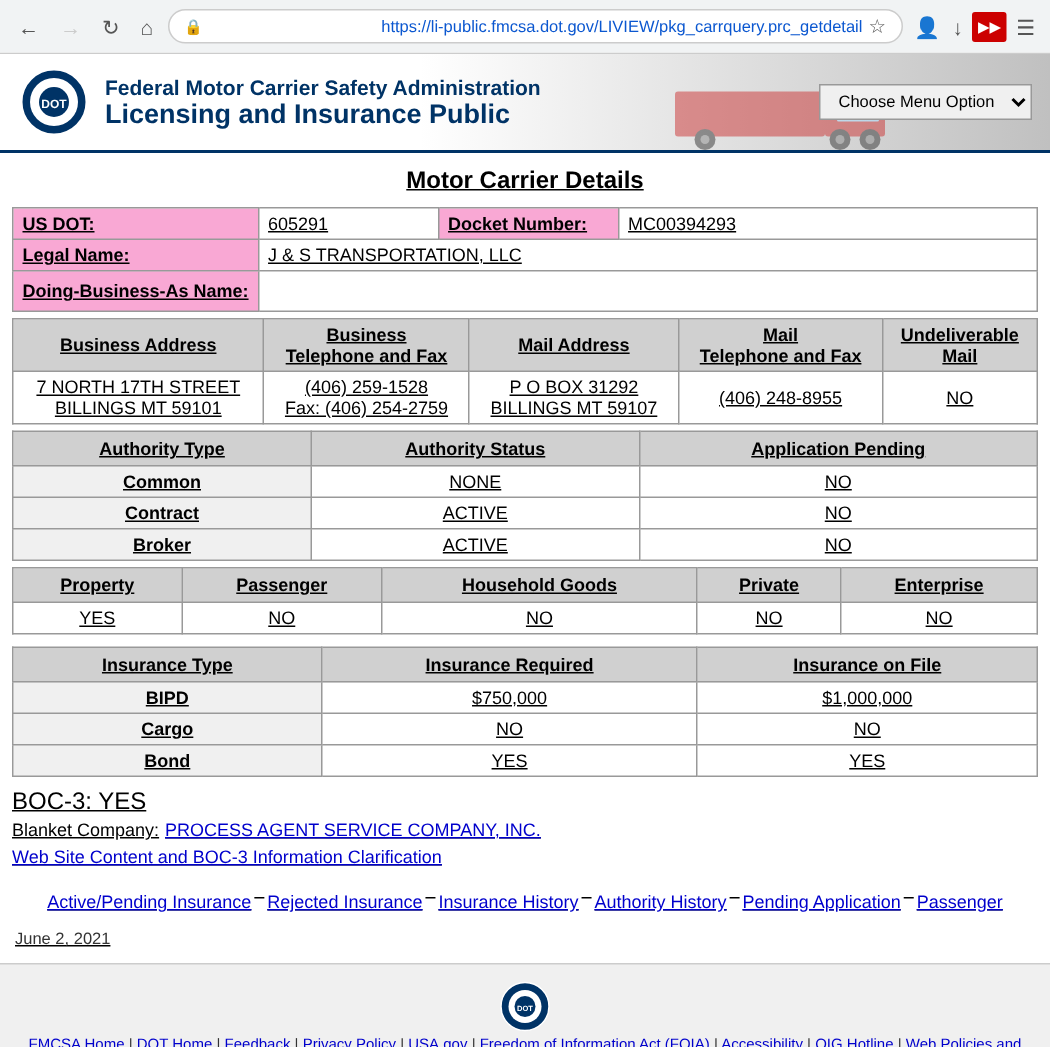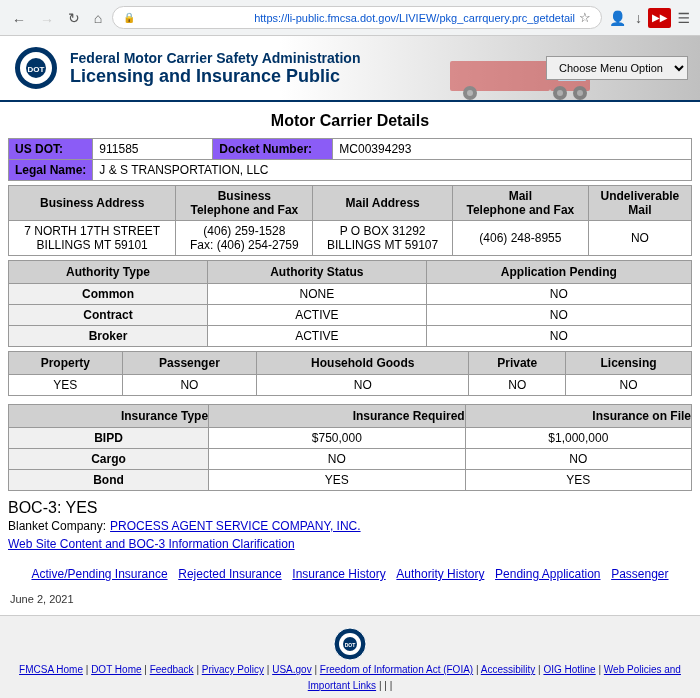--- a/index.html
+++ b/index.html
@@ -21,46 +21,46 @@
     .header-left { display: flex; align-items: center; gap: 10px; z-index: 1; }
     .dot-logo { width: 48px; height: 48px; }
     .agency-info { }
     .agency-name { font-size: 11px; font-weight: bold; color: #003366; }
     .agency-sub { font-size: 14px; font-weight: bold; color: #003366; }
     .agency-title { font-size: 18px; font-weight: bold; color: #003366; }
     .header-menu { z-index: 1; margin-left: 40px; }
     .menu-select { border: 1px solid #999; padding: 4px 8px; font-size: 11px; background: #f0f0f0; }
 
     
-    .page-content { padding: 0 8px 8px 8px; }
+    .page-content { padding: 0 8px 8px 8px; text-decoration: underline; }
     .page-title { text-align: center; font-size: 16px; font-weight: bold; padding: 10px 0 8px 0; color: #000; }
 
     
     .info-table { width: 100%; border-collapse: collapse; margin-bottom: 0; }
     .info-table td, .info-table th { border: 1px solid #999; padding: 3px 6px; }
-    .label-cell { font-weight: bold; background: #8b5cf6; white-space: nowrap; }
+    .label-cell { font-weight: bold; background: #f9a8d4; white-space: nowrap; }
     .value-cell { background: #fff; }
 
     
     .section-header { background: #d0d0d0; font-weight: bold; text-align: center; font-size: 12px; }
 
     
     .authority-table { width: 100%; border-collapse: collapse; margin-bottom: 4px; }
     .authority-table th { border: 1px solid #999; padding: 4px 6px; background: #d0d0d0; font-weight: bold; text-align: center; font-size: 12px; }
     .authority-table td { border: 1px solid #999; padding: 3px 6px; text-align: center; background: #fff; font-size: 12px; }
     .authority-table td:first-child { font-weight: bold; background: #f0f0f0; }
 
     
     .prop-table { width: 100%; border-collapse: collapse; margin-bottom: 8px; }
     .prop-table th { border: 1px solid #999; padding: 4px 6px; background: #d0d0d0; font-weight: bold; text-align: center; font-size: 12px; }
     .prop-table td { border: 1px solid #999; padding: 3px 6px; text-align: center; background: #fff; font-size: 12px; }
 
     
     .ins-table { width: 100%; border-collapse: collapse; margin-bottom: 8px; }
-    .ins-table th { border: 1px solid #999; padding: 4px 0; background: #d0d0d0; font-weight: bold; text-align: right; font-size: 12px; }
+    .ins-table th { border: 1px solid #999; padding: 4px 14px; background: #d0d0d0; font-weight: bold; text-align: center; font-size: 12px; }
     .ins-table td { border: 1px solid #999; padding: 3px 6px; text-align: center; background: #fff; font-size: 12px; }
     .ins-table td:first-child { font-weight: bold; background: #f0f0f0; }
 
     .boc-line { font-size: 16px; margin: 4px 0 2px 0; }
     .blanket-line { font-size: 12px; margin: 2px 0 4px 0; display: flex; align-items: center; gap: 4px; text-align: right; }
     .link-text { color: #0000cc; text-decoration: underline; cursor: pointer; font-size: 12px; }
 
     .info-link { display: block; margin: 4px 0; }
 
     .nav-links { display: flex; justify-content: center; flex-wrap: wrap; gap: 4px 2px; margin: 8px 0 4px 0; font-size: 12px; }
@@ -134,27 +134,31 @@
   </div>
 </div>
 
 <div class="page-content">
   <div class="page-title">Motor Carrier Details</div>
 
   <table class="info-table">
     <tbody>
         <tr>
       <td class="label-cell" style="width:80px;">US DOT:</td>
-      <td class="value-cell" style="width:120px;">911585</td>
+      <td class="value-cell" style="width:120px;">605291</td>
       <td class="label-cell" style="width:120px;margin-top:12px;">Docket Number:</td>
       <td class="value-cell">MC00394293</td>
     </tr>
     <tr>
       <td class="label-cell">Legal Name:</td>
       <td class="value-cell" colspan="3">J &amp; S TRANSPORTATION, LLC</td>
+    </tr>
+    <tr class="doing-business-row">
+      <td class="label-cell" style="vertical-align:top;">Doing-Business-As Name:</td>
+      <td class="value-cell" colspan="3"></td>
     </tr>
   </tbody>
     </table>
 
   <table class="info-table" style="margin-top:4px;">
     <tbody>
         <tr>
       <th class="section-header">Business Address</th>
       <th class="section-header">Business<br>Telephone and Fax</th>
       <th class="section-header">Mail Address</th>
@@ -196,21 +200,21 @@
   </tbody>
     </table>
 
   <table class="prop-table" style="margin-top:4px;">
     <tbody>
         <tr>
       <th>Property</th>
       <th>Passenger</th>
       <th>Household Goods</th>
       <th>Private</th>
-      <th>Licensing</th>
+      <th>Enterprise</th>
     </tr>
     <tr>
       <td>YES</td>
       <td>NO</td>
       <td>NO</td>
       <td>NO</td>
       <td>NO</td>
     </tr>
   </tbody>
     </table>

